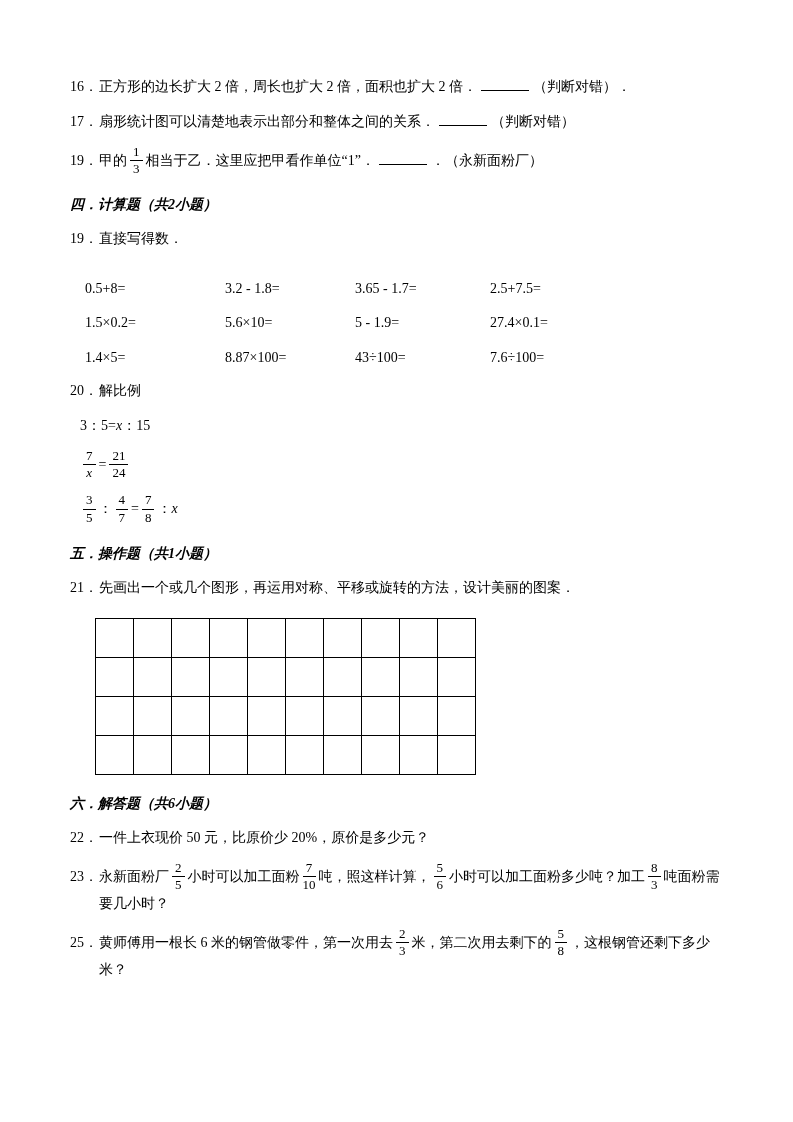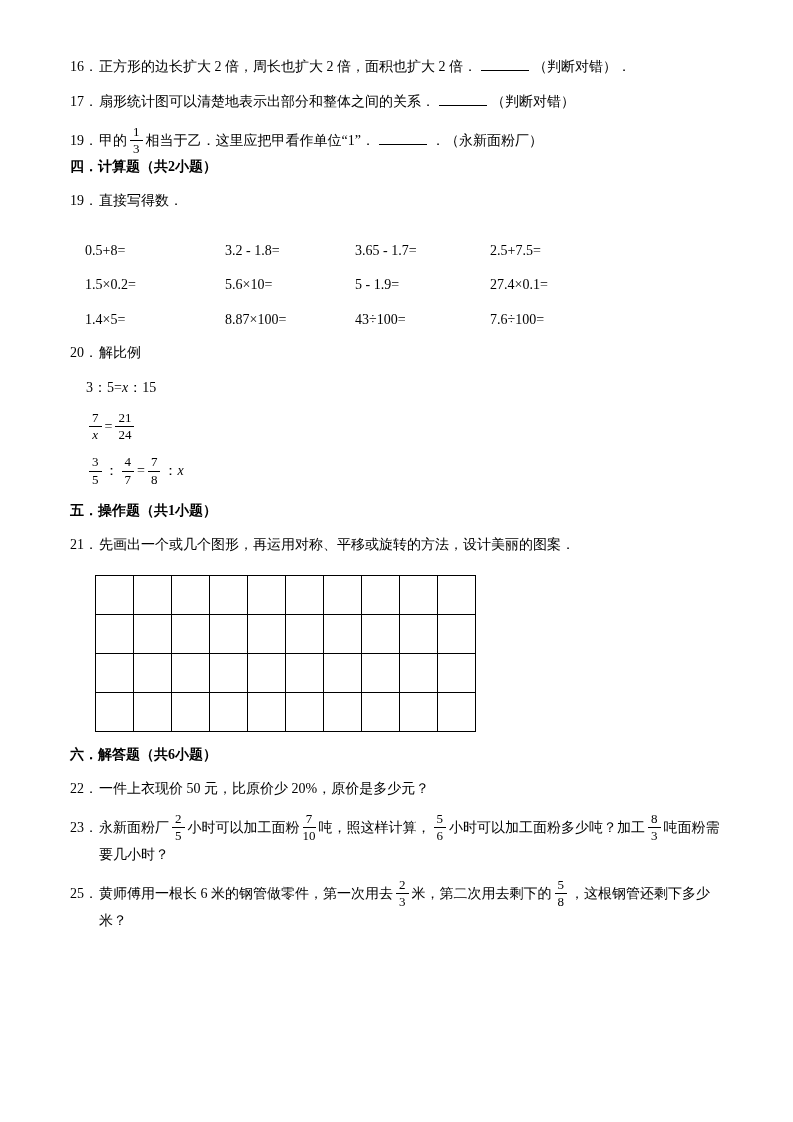--- a/index.html
+++ b/index.html
@@ -2,40 +2,40 @@
 <html><head>
 <meta charset="utf-8">
 <style>
   * { margin:0; padding:0; box-sizing:border-box; }
   html,body { background:#ffffff; }
   body {
     width:793px; height:1122px; margin:0 auto; overflow:hidden;
     font-family:"Liberation Serif","DejaVu Serif",serif;
     font-size:14px; color:#000;
   }
-  .doc { padding:44px 68px 40px 70px; }
+  .doc { padding:64px 68px 40px 70px; }
   .question { padding-left:29px; line-height:1.7; margin-top:11px; }
   .qnum { display:inline-block; width:29px; margin-left:-29px; }
-  .section { font-weight:bold; line-height:1.6; }
+  .section { font-weight:bold; margin-top:18px; line-height:1.6;font-style:italic; }
   .blank {
     display:inline-block; width:48px; height:14px;
     border-bottom:1px solid #000; margin:0 4px; vertical-align:baseline;
   }
   .italic { font-style:italic; }
   .frac {
     display:inline-block; vertical-align:-0.62em; text-align:center;
     line-height:1.08; margin:0 3px; font-size:13px;
   }
   .frac .n { display:block; padding:0 3px 1px; border-bottom:1px solid #000; }
   .frac .d { display:block; padding-top:1px; }
   .calc-grid {
     display:grid; grid-template-columns:140px 130px 135px 140px;
     row-gap:15px; margin:28px 0 8px 15px; line-height:1.4;
   }
-  .math-line { margin:13px 0 13px 16px; line-height:1.5; }
+  .math-line { margin:13px 0 13px 10px; line-height:1.5; }
   .draw-grid {
     display:grid; width:max-content; margin:18px 0 12px 25px;
     border-top:1px solid #000; border-left:1px solid #000;
   }
   .draw-cell { width:38px; height:39px; border-right:1px solid #000; border-bottom:1px solid #000; }
 </style>
 </head>
 <body>
 
 <div class="doc">

